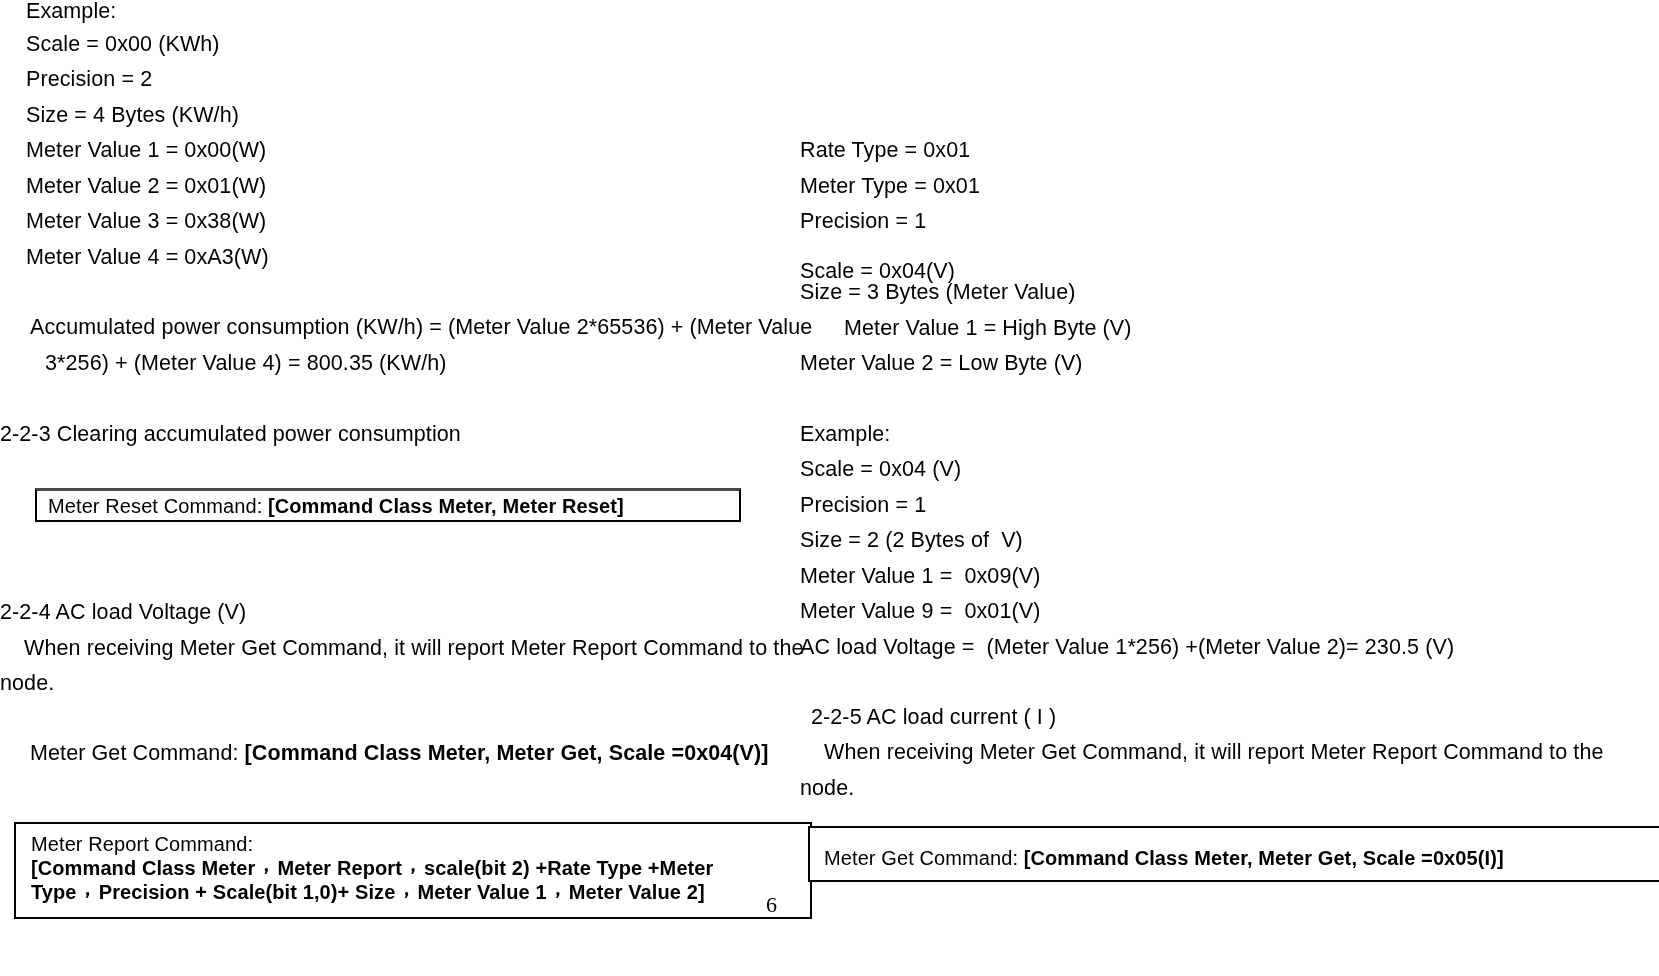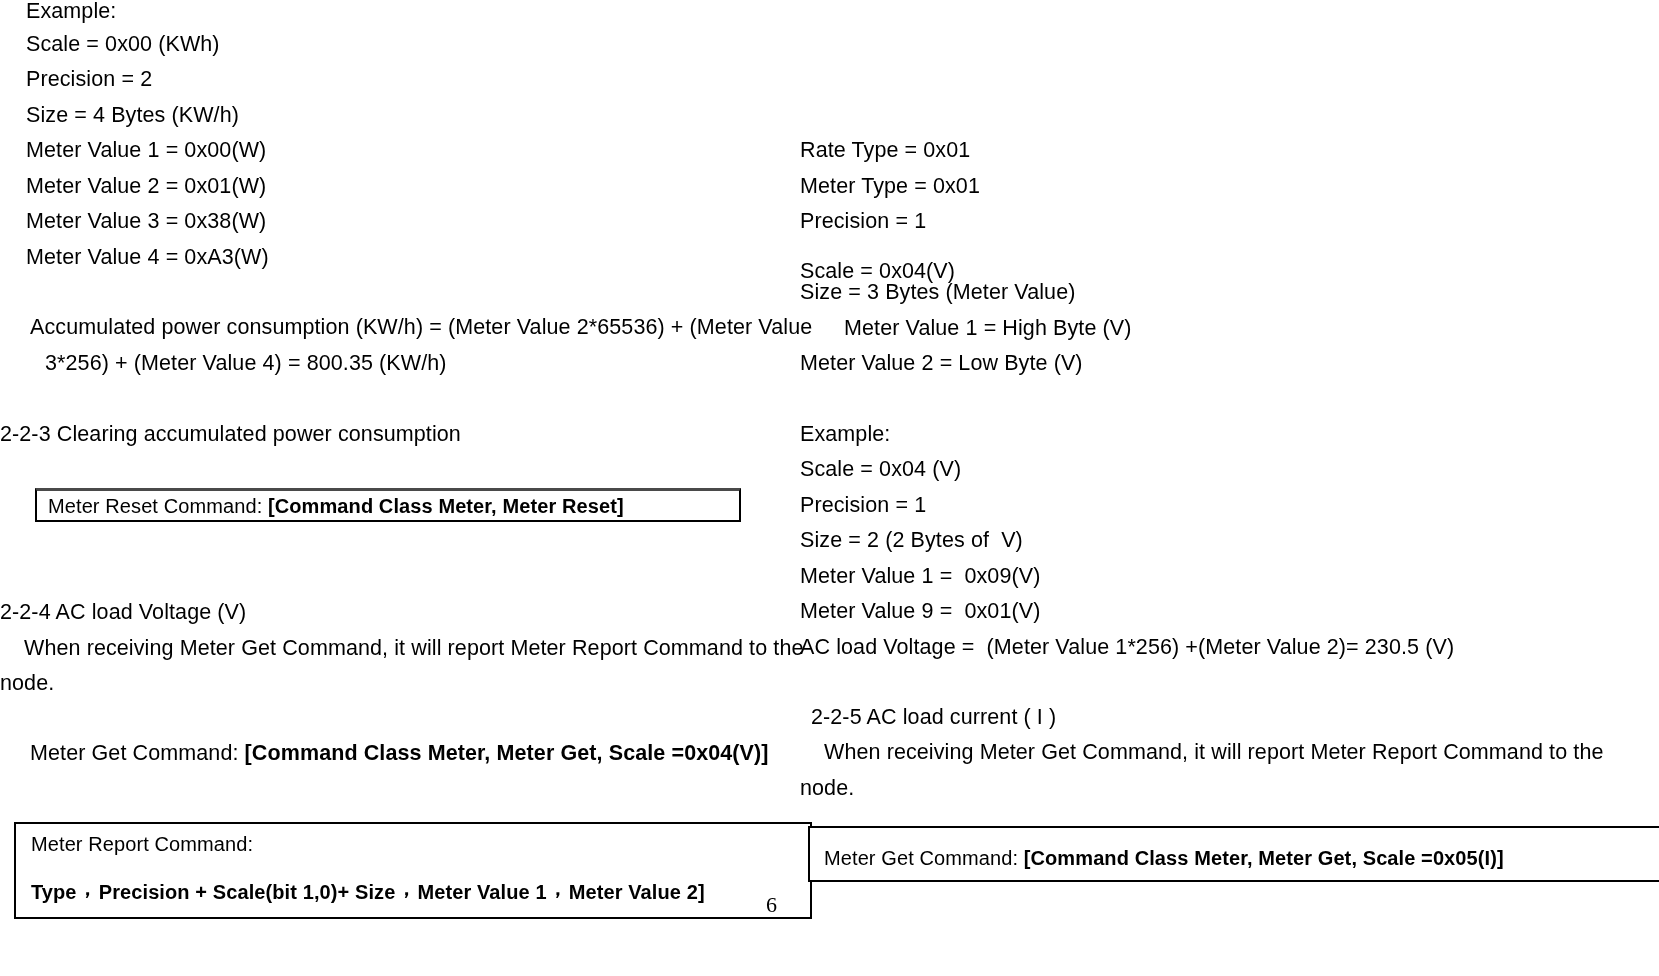--- a/index.html
+++ b/index.html
@@ -113,20 +113,21 @@
     <div class="line" style="left:24px; top:637px;">When receiving Meter Get Command, it will report Meter Report Command to the</div>
 
     <div class="line" style="left:0px; top:672px;">node.</div>
 
     <div class="line" style="left:30px; top:742px;"><span>Meter Get Command: </span><b>[Command Class Meter, Meter Get, Scale =0x04(V)]</b></div>
 
     <div class="cmdbox plainborder" style="left:14px; top:822px; width:798px; height:97px;">
 
       <div class="boxline" style="left:15px; top:9px;">Meter Report Command:</div>
 
+      <div class="boxline bold" style="left:15px; top:33px;"><span>[Command Class Meter</span><span class="cjkcomma">，</span><span>Meter Report</span><span class="cjkcomma">，</span><span>scale(bit 2) +Rate Type +Meter</span></div>
 
       <div class="boxline bold" style="left:15px; top:57px;"><span>Type</span><span class="cjkcomma">，</span><span>Precision + Scale(bit 1,0)+ Size</span><span class="cjkcomma">，</span><span>Meter Value 1</span><span class="cjkcomma">，</span><span>Meter Value 2]</span></div>
     </div>
   </div>
 
   <div class="col col-right">
 
     <div class="line" style="left:0px; top:139px;">Rate Type = 0x01</div>
 
     <div class="line" style="left:0px; top:175px;">Meter Type = 0x01</div>

